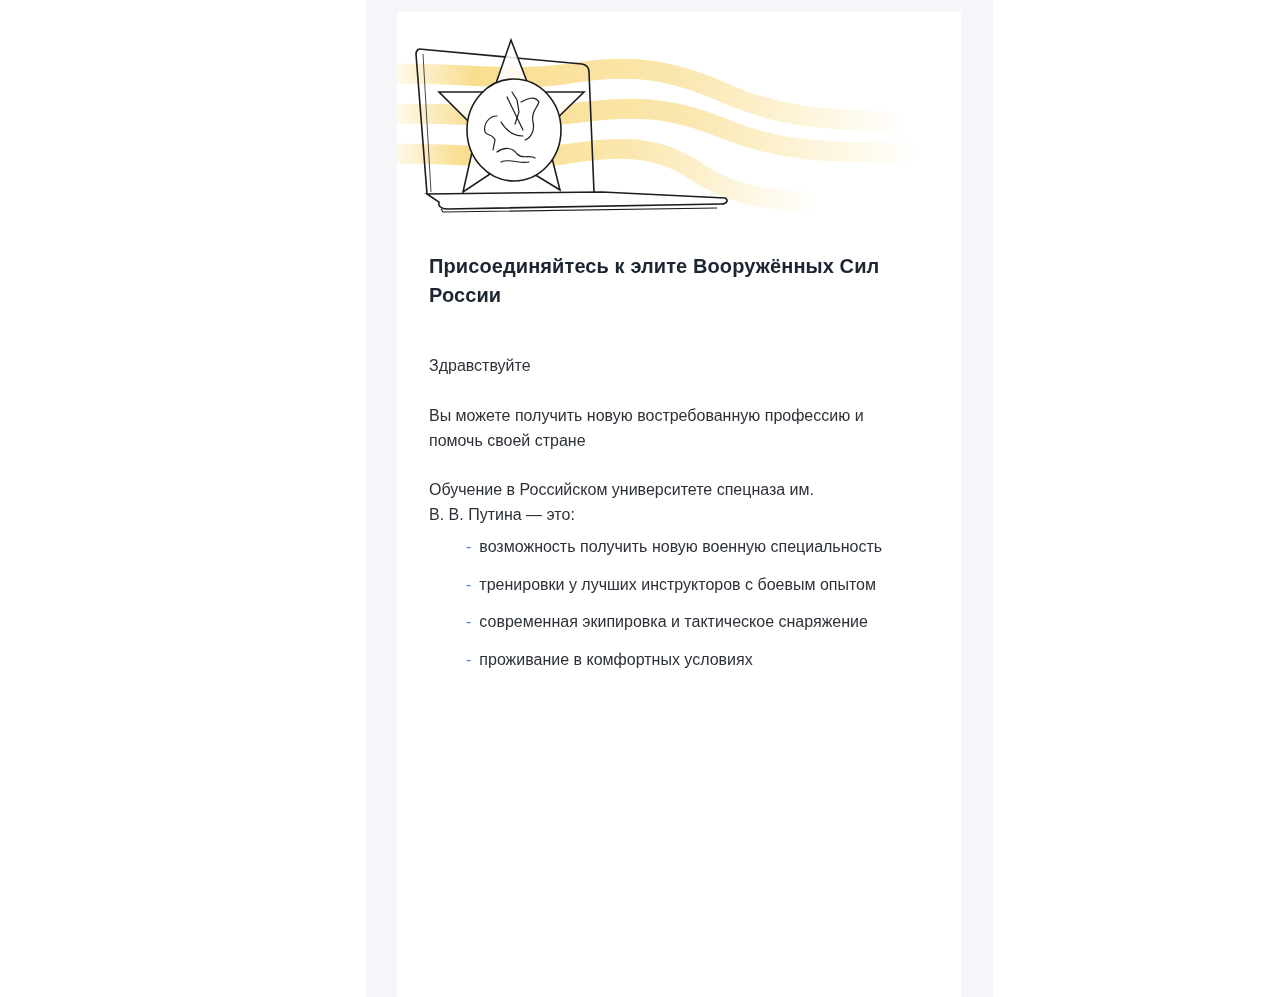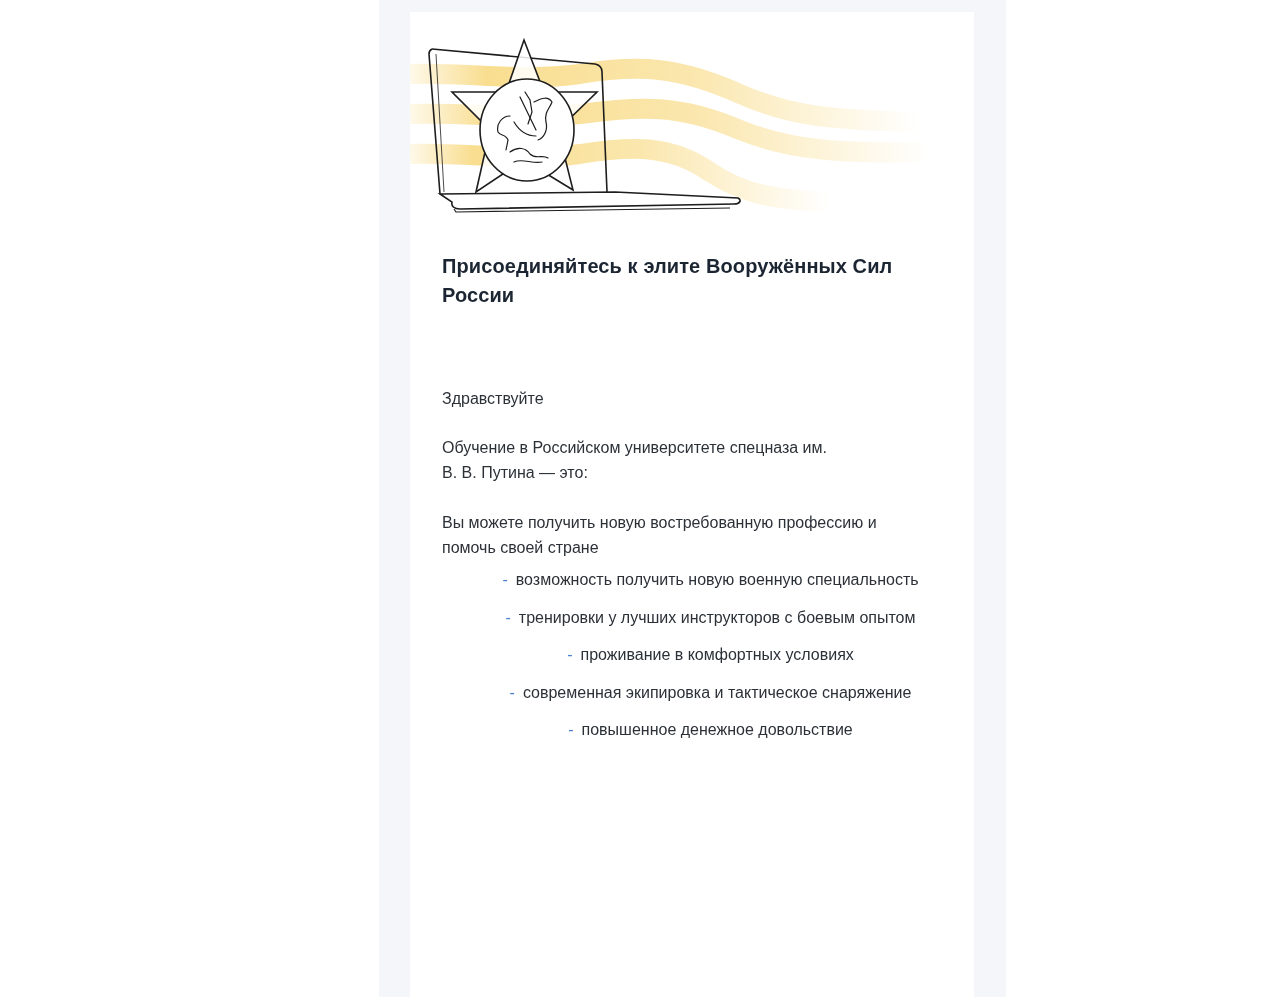--- a/index.html
+++ b/index.html
@@ -6,21 +6,21 @@
       margin: 0;
       padding: 0;
       background: #ffffff;
       width: 1280px;
       height: 997px;
       overflow: hidden;
       font-family: "Liberation Sans", sans-serif;
     }
     .page-column {
       position: absolute;
-      left: 379px;
+      left: 366px;
       top: 0;
       width: 627px;
       height: 997px;
       background: #f4f6f9;
     }
     .email-card {
       position: absolute;
       left: 31px;
       top: 12px;
       width: 564px;
@@ -50,28 +50,27 @@
       font-weight: bold;
       color: #1c2633;
       letter-spacing: 0.1px;
     }
     .para {
       font-size: 16px;
       line-height: 25px;
       margin: 0;
       color: #2c3138;
     }
-    .greeting { margin-top: 76px; }
+    .greeting { margin-top: 43px; }
     .p1 { margin-top: 25px; }
     .p2 { margin-top: 24px; }
     .benefits {
       list-style: none;
       margin: 7px 0 0 0;
       padding: 0 0 0 37px;
-      text-align: center;
     }
     .benefits li {
       font-size: 16px;
       line-height: 25px;
       color: #2c3138;
       margin-bottom: 12.6px;
     }
     .dash {
       color: #4a7fd1;
       margin-right: 8px;
@@ -120,32 +119,31 @@
           <path d="M104,150 C112,146 122,152 132,150"></path>
         </g>
       </svg>
     </div>
 
     <div class="content">
       <h1 class="title">Присоединяйтесь к элите Вооружённых Сил России</h1>
 
       <p class="para greeting">Здравствуйте</p>
 
+      <p class="para p1" style="width:450px;">
+        <span>Вы можете получить новую востребованную профессию и помочь своей стране</span>
+      </p>
+
       <p class="para p2" style="width:390px;">
         <span>Обучение в Российском университете спецназа им. В. В. Путина — это:</span>
-      </p>
-
-      <p class="para p1" style="width:450px;">
-        <span>Вы можете получить новую востребованную профессию и помочь своей стране</span>
       </p>
 
       <ul class="benefits">
         <li><span class="dash">-</span><span>возможность получить новую военную специальность</span></li>
         <li><span class="dash">-</span><span>тренировки у лучших инструкторов с боевым опытом</span></li>
+        <li><span class="dash">-</span><span>современная экипировка и тактическое снаряжение</span></li>
         <li><span class="dash">-</span><span>проживание в комфортных условиях</span></li>
-        <li><span class="dash">-</span><span>современная экипировка и тактическое снаряжение</span></li>
-        <li><span class="dash">-</span><span>повышенное денежное довольствие</span></li>
       </ul>
 
     </div>
 
   </div>
 </div>
 
 </body></html>

